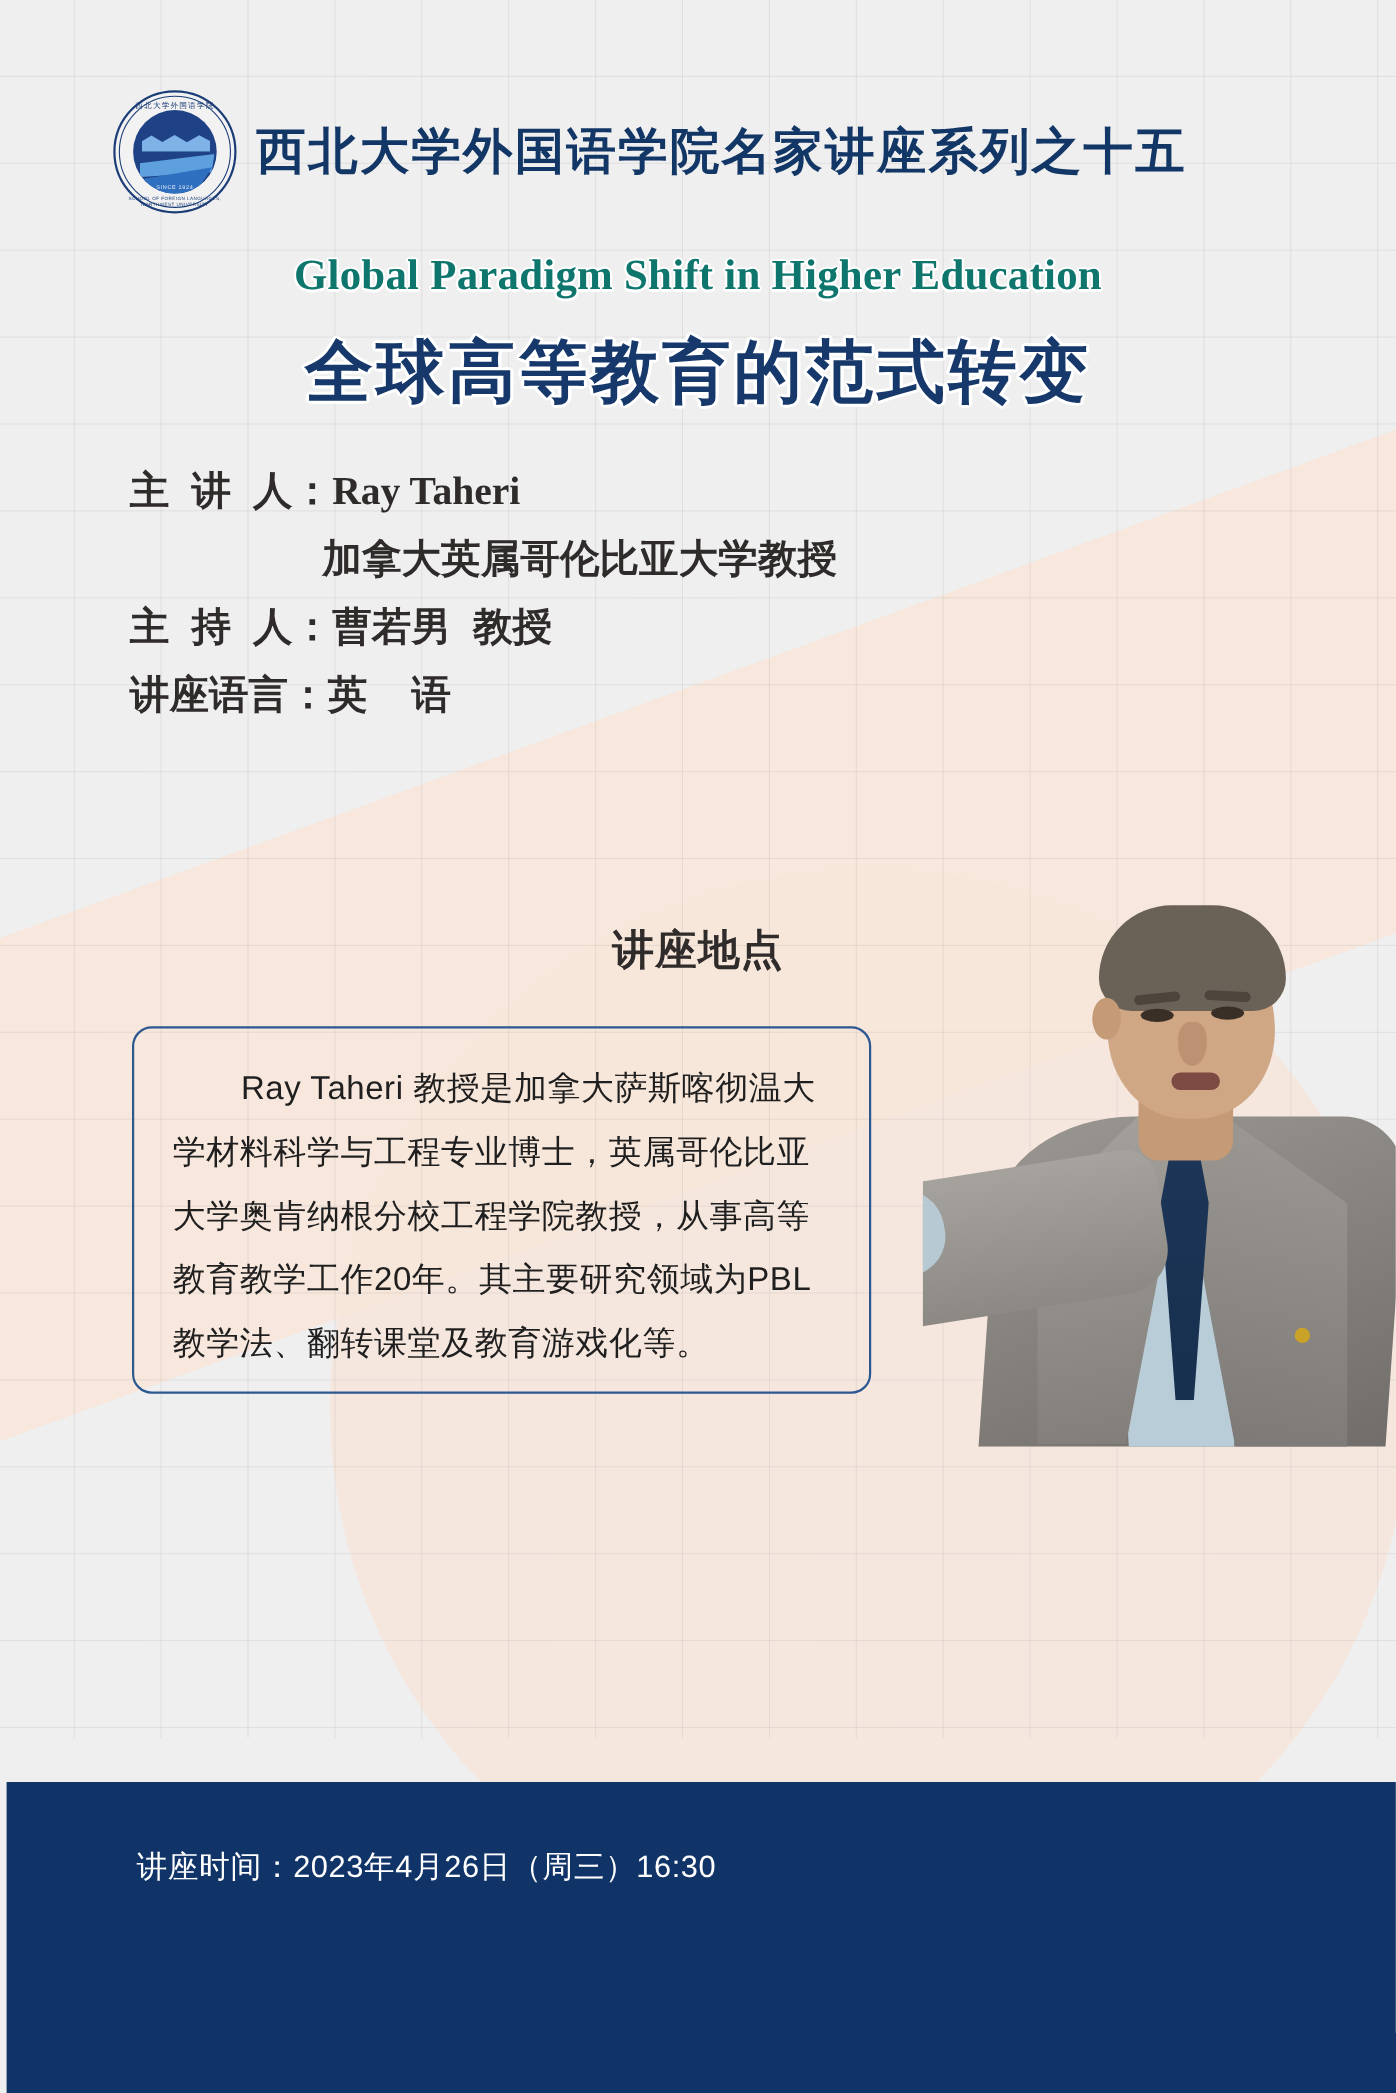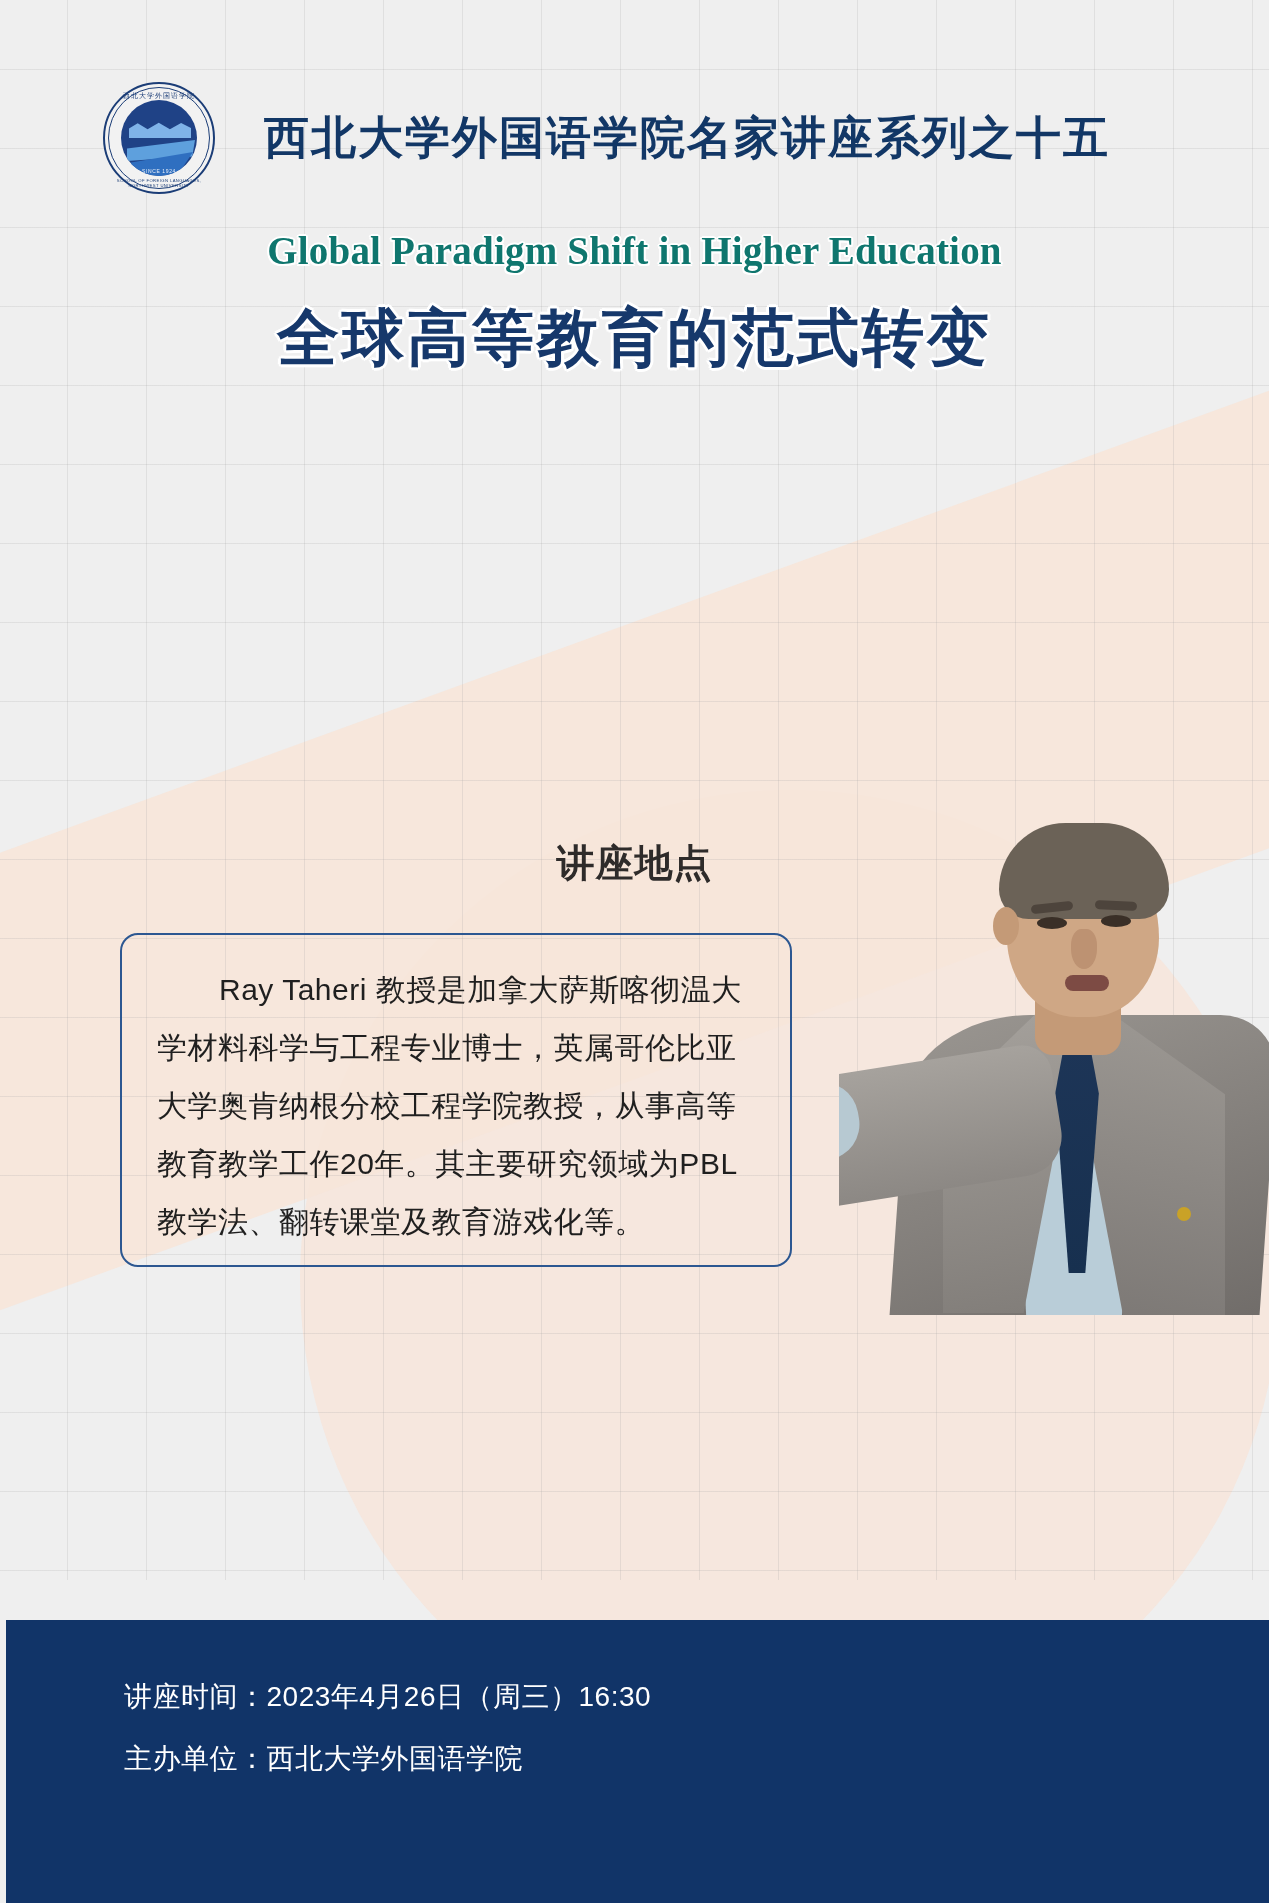--- a/index.html
+++ b/index.html
@@ -140,21 +140,21 @@
     left: 0;
     bottom: 20px;
     width: 112px;
     text-align: center;
     color: #e8eef8;
     font-size: 5px;
     letter-spacing: .6px;
   }
 
   .header-title {
-    margin-left: 49px;
+    margin-left: 18px;
     color: #123766;
     font-family: "Liberation Serif", "DejaVu Serif", serif;
     font-weight: bold;
     font-size: 45px;
     letter-spacing: 2px;
     white-space: nowrap;
   }
 
   
   .title-en {
@@ -468,20 +468,26 @@
       </div>
       <div class="since">SINCE 1924</div>
       <div class="en-ring-text">SCHOOL OF FOREIGN LANGUAGES, NORTHWEST UNIVERSITY</div>
     </div>
     <div class="header-title">西北大学外国语学院名家讲座系列之十五</div>
   </div>
 
   <div class="title-en">Global Paradigm Shift in Higher Education</div>
   <div class="title-cn">全球高等教育的范式转变</div>
 
+  <div class="info">
+    <div class="info-line"><span class="label">主  讲  人：</span><span class="value-serif">Ray Taheri</span></div>
+    <div class="info-line indent"><span>加拿大英属哥伦比亚大学教授</span></div>
+    <div class="info-line"><span class="label">主  持  人：</span><span>曹若男  教授</span></div>
+    <div class="info-line"><span class="label">讲座语言：</span><span>英    语</span></div>
+  </div>
 
   <div class="bio-heading">讲座地点</div>
   <div class="bio-box">
     <div class="bio-text">Ray Taheri 教授是加拿大萨斯喀彻温大学材料科学与工程专业博士，英属哥伦比亚大学奥肯纳根分校工程学院教授，从事高等教育教学工作20年。其主要研究领域为PBL教学法、翻转课堂及教育游戏化等。</div>
   </div>
 
   <div class="photo">
     <div class="ph-suit"></div>
     <div class="ph-shirt"></div>
     <div class="ph-lapel-l"></div>
@@ -499,17 +505,16 @@
     <div class="ph-eye-l"></div>
     <div class="ph-eye-r"></div>
     <div class="ph-nose"></div>
     <div class="ph-mouth"></div>
     <div class="ph-pin"></div>
   </div>
 
   <div class="footer">
     <div class="footer-lines">
       <div class="footer-line">讲座时间：2023年4月26日（周三）16:30</div>
-      <div class="footer-line">主办单位：西北大学外国语学院</div>
     </div>
   </div>
 
 </div>
 
 </body></html>

